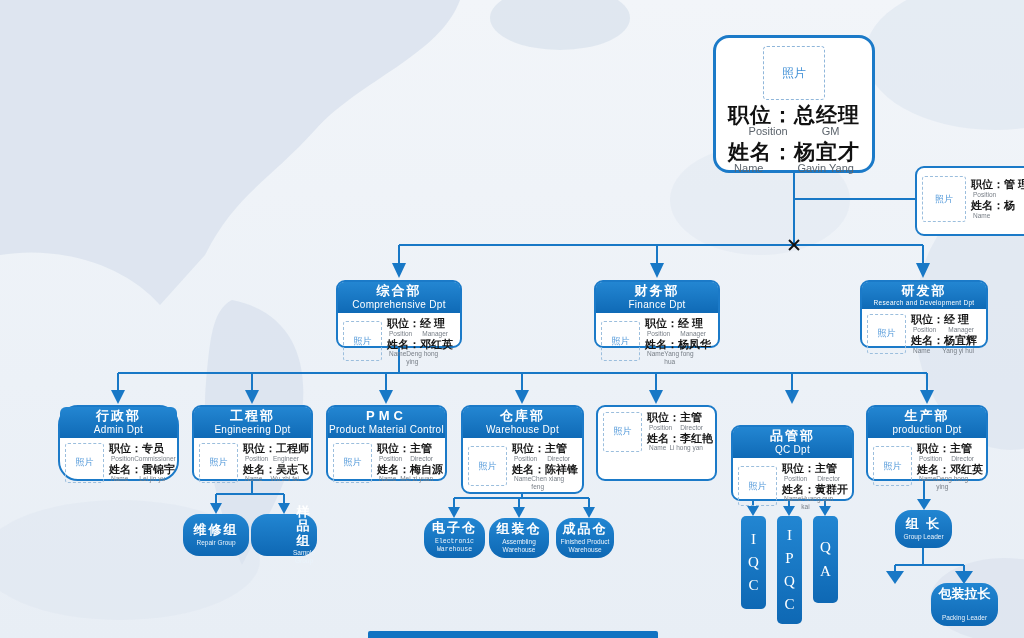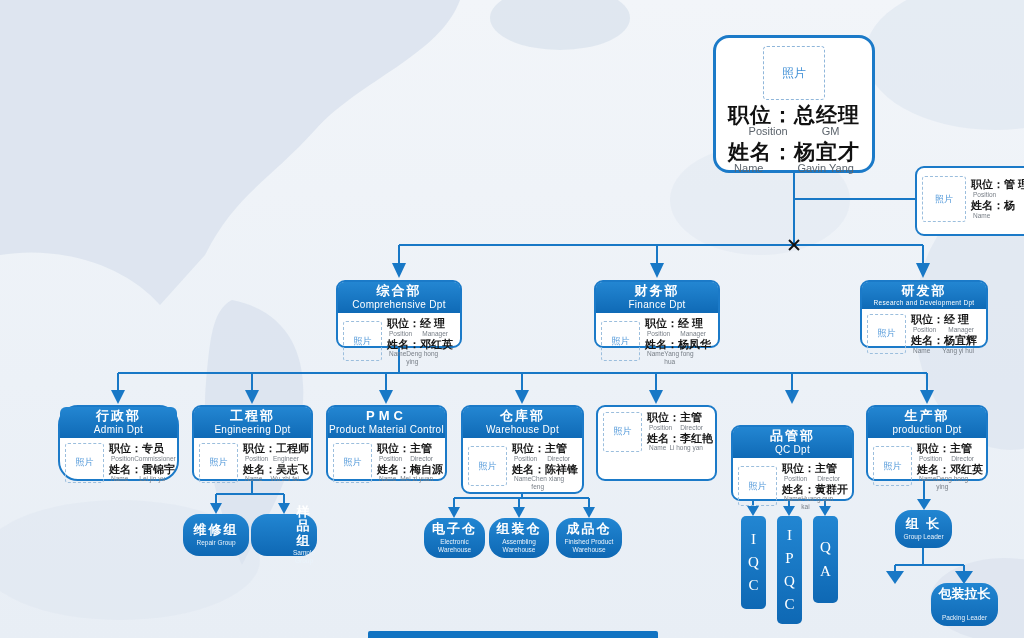--- a/index.html
+++ b/index.html
@@ -397,31 +397,31 @@
   </div>
 
   <div class="leaf" style="left:183px;top:514px;width:66px;height:42px;">
     <div class="leaf-title">维修组</div>
     <div class="leaf-sub">Repair Group</div>
   </div>
   <div class="leaf" style="left:251px;top:514px;width:66px;height:42px;padding-left:40px;">
     <div class="leaf-title">样品组</div>
     <div class="leaf-sub">Sample Group</div>
   </div>
-  <div class="leaf" style="left:424px;top:518px;width:61px;height:40px;">
+  <div class="leaf" style="left:424px;top:518px;width:61px;height:40px;font-family:Liberation Mono, monospace;">
     <div class="leaf-title">电子仓</div>
     <div class="leaf-sub">Electronic
 Warehouse</div>
   </div>
   <div class="leaf" style="left:489px;top:518px;width:60px;height:40px;">
     <div class="leaf-title">组装仓</div>
     <div class="leaf-sub">Assembling
 Warehouse</div>
   </div>
-  <div class="leaf" style="left:556px;top:518px;width:66px;height:40px;">
+  <div class="leaf" style="left:556px;top:518px;width:58px;height:40px;">
     <div class="leaf-title">成品仓</div>
     <div class="leaf-sub">Finished Product
 Warehouse</div>
   </div>
 
   <div class="vleaf" style="left:741px;top:516px;width:25px;height:93px;">
     <span>I
 Q
 C</span>
   </div>

